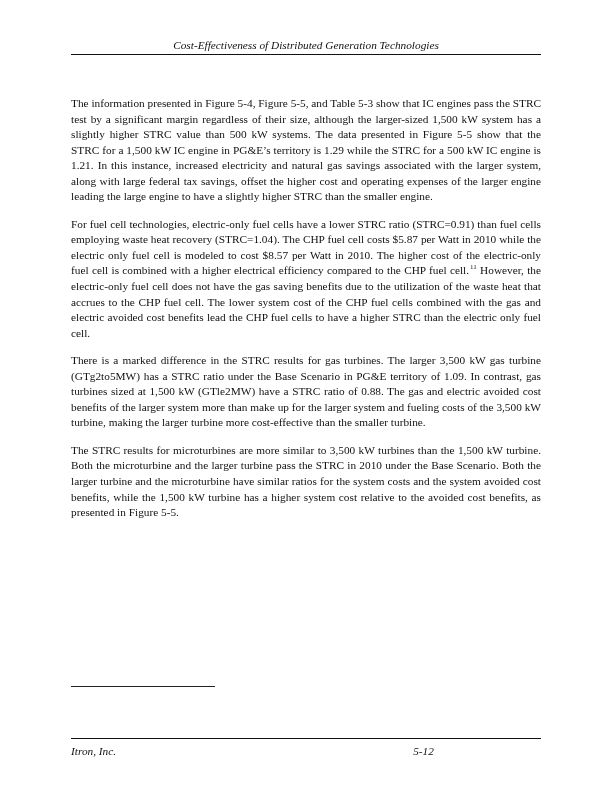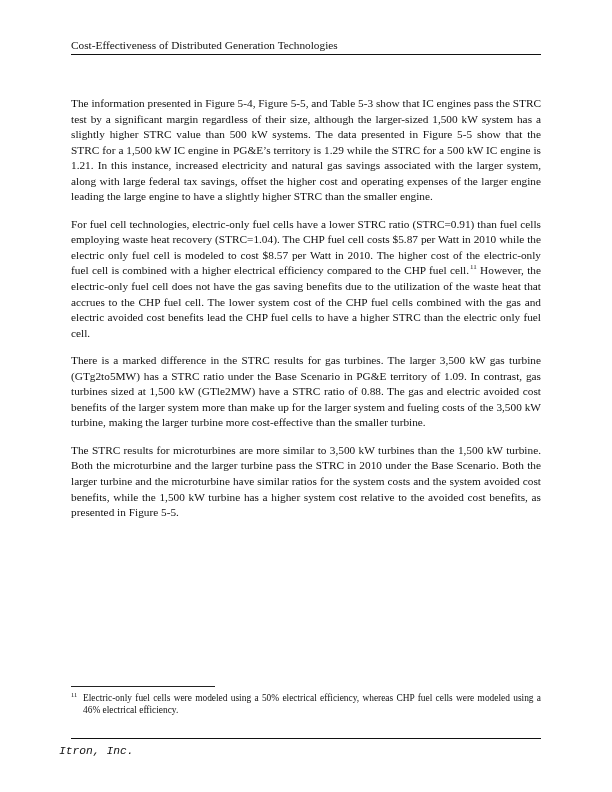--- a/index.html
+++ b/index.html
@@ -19,21 +19,22 @@
       position: absolute;
       left: 0; top: 0;
       width: 612px;
       height: 792px;
     }
     .running-header {
       position: absolute;
       left: 71px;
       width: 470px;
       top: 38px;
-      text-align: left;
+      text-align: center;
+      font-style: italic;
       font-size: 11.3px;
       line-height: 14px;
     }
     .header-rule {
       position: absolute;
       left: 71px;
       width: 470px;
       top: 54px;
       height: 0;
       border-top: 1.6px solid #111;
@@ -87,29 +88,28 @@
     }
     .footer-rule {
       position: absolute;
       left: 71px;
       width: 470px;
       top: 738px;
       border-top: 1.6px solid #111;
     }
     .footer {
       position: absolute;
-      left: 59px;
+      left: 71px;
       width: 470px;
       top: 744px;
       font-style: italic;
       font-size: 11.3px;
       line-height: 14px;
       display: flex;
       justify-content: space-between;
-      font-family: Liberation Mono, monospace;
     }
     .footer span { flex: 1; }
     .footer .center { text-align: center; }
     .footer .right { text-align: right; }
   </style>
 </head>
 <body>
 
 <div class="page">
 
@@ -120,23 +120,20 @@
     <p class="para">The information presented in Figure 5-4, Figure 5-5, and Table 5-3 show that IC engines pass the STRC test by a significant margin regardless of their size, although the larger-sized 1,500 kW system has a slightly higher STRC value than 500 kW systems.  The data presented in Figure 5-5 show that the STRC for a 1,500 kW IC engine in PG&amp;E’s territory is 1.29 while the STRC for a 500 kW IC engine is 1.21.  In this instance, increased electricity and natural gas savings associated with the larger system, along with large federal tax savings, offset the higher cost and operating expenses of the larger engine leading the large engine to have a slightly higher STRC than the smaller engine.</p>
 
     <p class="para"><span>For fuel cell technologies, electric-only fuel cells have a lower STRC ratio (STRC=0.91) than fuel cells employing waste heat recovery (STRC=1.04).  The CHP fuel cell costs $5.87 per Watt in 2010 while the electric only fuel cell is modeled to cost $8.57 per Watt in 2010.  The higher cost of the electric-only fuel cell is combined with a higher electrical efficiency compared to the CHP fuel cell.</span><sup class="fn">11</sup><span>  However, the electric-only fuel cell does not have the gas saving benefits due to the utilization of the waste heat that accrues to the CHP fuel cell.  The lower system cost of the CHP fuel cells combined with the gas and electric avoided cost benefits lead the CHP fuel cells to have a higher STRC than the electric only fuel cell.</span></p>
 
     <p class="para">There is a marked difference in the STRC results for gas turbines.  The larger 3,500 kW gas turbine (GTg2to5MW) has a STRC ratio under the Base Scenario in PG&amp;E territory of 1.09.  In contrast, gas turbines sized at 1,500 kW (GTle2MW) have a STRC ratio of 0.88.  The gas and electric avoided cost benefits of the larger system more than make up for the larger system and fueling costs of the 3,500 kW turbine, making the larger turbine more cost-effective than the smaller turbine.</p>
 
     <p class="para">The STRC results for microturbines are more similar to 3,500 kW turbines than the 1,500 kW turbine.  Both the microturbine and the larger turbine pass the STRC in 2010 under the Base Scenario.  Both the larger turbine and the microturbine have similar ratios for the system costs and the system avoided cost benefits, while the 1,500 kW turbine has a higher system cost relative to the avoided cost benefits, as presented in Figure 5-5.</p>
   </div>
 
   <div class="footnote-rule"></div>
-  <div class="footnote">
-    <span class="fn-mark">11</span>
-    <span class="fn-text">Electric-only fuel cells were modeled using a 50% electrical efficiency, whereas CHP fuel cells were modeled using a 46% electrical efficiency.</span>
-  </div>
 
   <div class="footer-rule"></div>
   <div class="footer">
     <span>Itron, Inc.</span>
+    <span class="center">5-12</span>
   </div>
 
 </div>
 
 </body></html>

